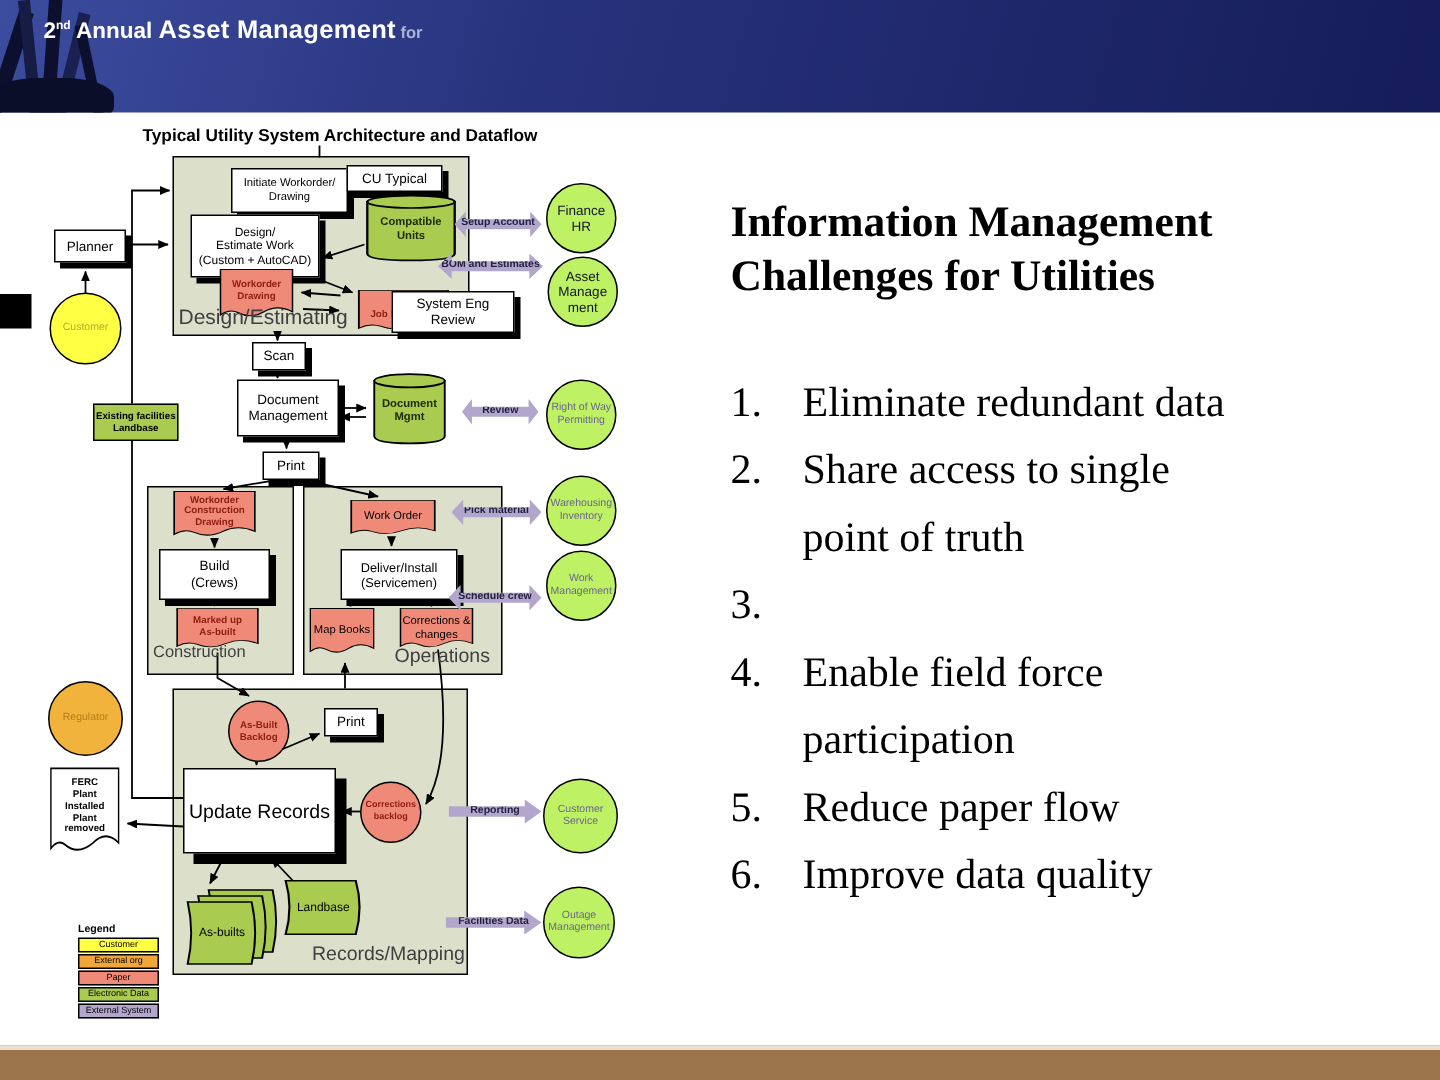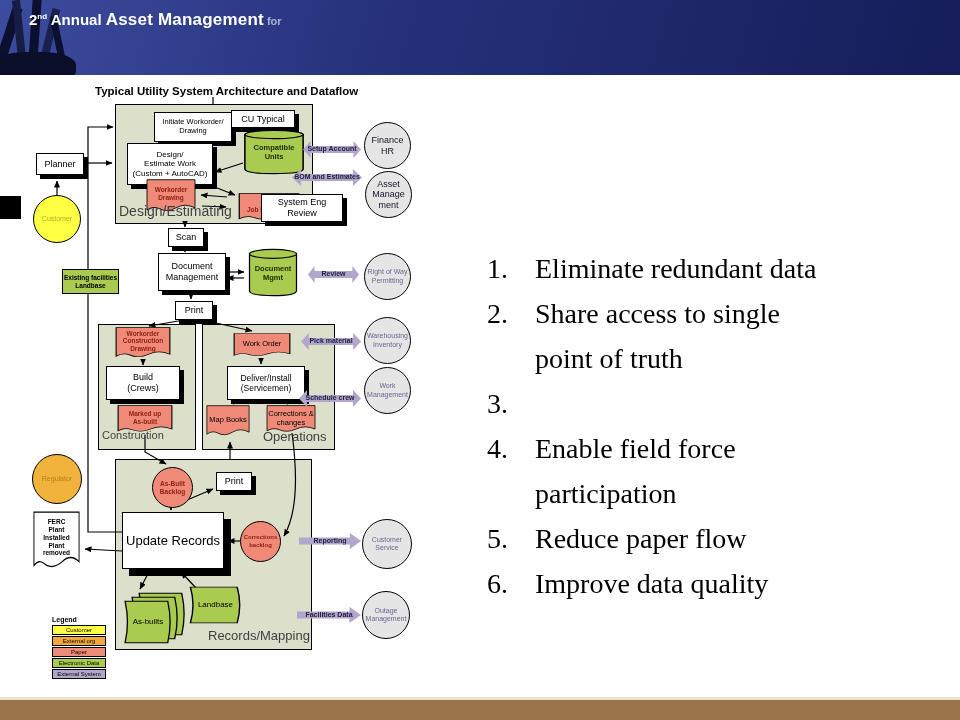--- a/index.html
+++ b/index.html
@@ -40,21 +40,21 @@
   
   .dtitle{position:absolute;left:95px;top:85px;font-size:11.5px;font-weight:600;color:#000;white-space:nowrap;}
   .sec{position:absolute;background:#dce0cb;border:1px solid #000;z-index:0;}
   .seclabel{position:absolute;color:#3f3f3f;z-index:3;white-space:nowrap;}
   .lines{position:absolute;left:0;top:0;z-index:1;pointer-events:none;}
   .node{z-index:2;}
   .wbox{background:#fff;border:1px solid #000;box-shadow:4px 4px 0 #000;
         display:flex;align-items:center;justify-content:center;}
   .wbox span,.circ span,.ba span,.gbox span{white-space:pre-line;text-align:center;line-height:1.18;}
   .circ{border-radius:50%;border:1px solid #000;display:flex;align-items:center;justify-content:center;}
-  .purple{background:#e5e5e5;color:#6c6490;font-size:7px;}
+  .purple{background:#bef264;color:#6c6490;font-size:7px;}
   .purple.big{font-size:9px;color:#141428;}
   .yellowc{background:#ffff44;color:#b9a92c;font-size:7px;}
   .orangec{background:#f1b33c;color:#b07f17;font-size:7px;}
   .salmonc{background:#f08a78;color:#8e1c10;font-size:6.5px;font-weight:bold;}
   .gbox{background:#a9cb4f;border:1px solid #000;display:flex;align-items:center;justify-content:center;
         font-size:6.5px;font-weight:bold;color:#000;}
   .shapewrap svg.shape{position:absolute;left:0;top:0;width:100%;height:100%;}
   .shapewrap .lab{position:absolute;left:0;top:0;right:0;display:flex;align-items:center;justify-content:center;
                   text-align:center;white-space:pre-line;line-height:1.2;}
   .docS .lab{bottom:16%;font-size:6.5px;color:#8e1c10;font-weight:bold;}
@@ -80,20 +80,24 @@
       <div class="tw" style="left:2px;top:6px;width:10px;height:70px;transform:rotate(18deg);"></div>
       <div class="tw" style="left:16px;top:0px;width:8px;height:78px;transform:rotate(-6deg);background:#161c44;"></div>
       <div class="tw" style="left:30px;top:-2px;width:9px;height:80px;transform:rotate(4deg);"></div>
       <div class="tw" style="left:44px;top:8px;width:8px;height:70px;transform:rotate(14deg);background:#1a2050;"></div>
       <div class="tw" style="left:56px;top:16px;width:7px;height:62px;transform:rotate(-12deg);"></div>
       <div class="tw" style="left:-8px;top:52px;width:84px;height:32px;border-radius:40%;background:#0a0e28;"></div>
     </div>
     <div class="h-line1"><span>2</span><sup>nd</sup><span> Annual </span><span class="am">Asset Management</span><span class="for"> for</span></div>
   </div>
 
+  <div class="slide-title">
+    <div>Information Management</div>
+    <div>Challenges for Utilities</div>
+  </div>
   <div class="challenges">
     <div class="li">
         <span class="num">1.</span>
         <span class="txt">Eliminate redundant data</span>
       </div>
     <div class="li">
         <span class="num">2.</span>
         <span class="txt">Share access to single
 point of truth</span>
       </div>

